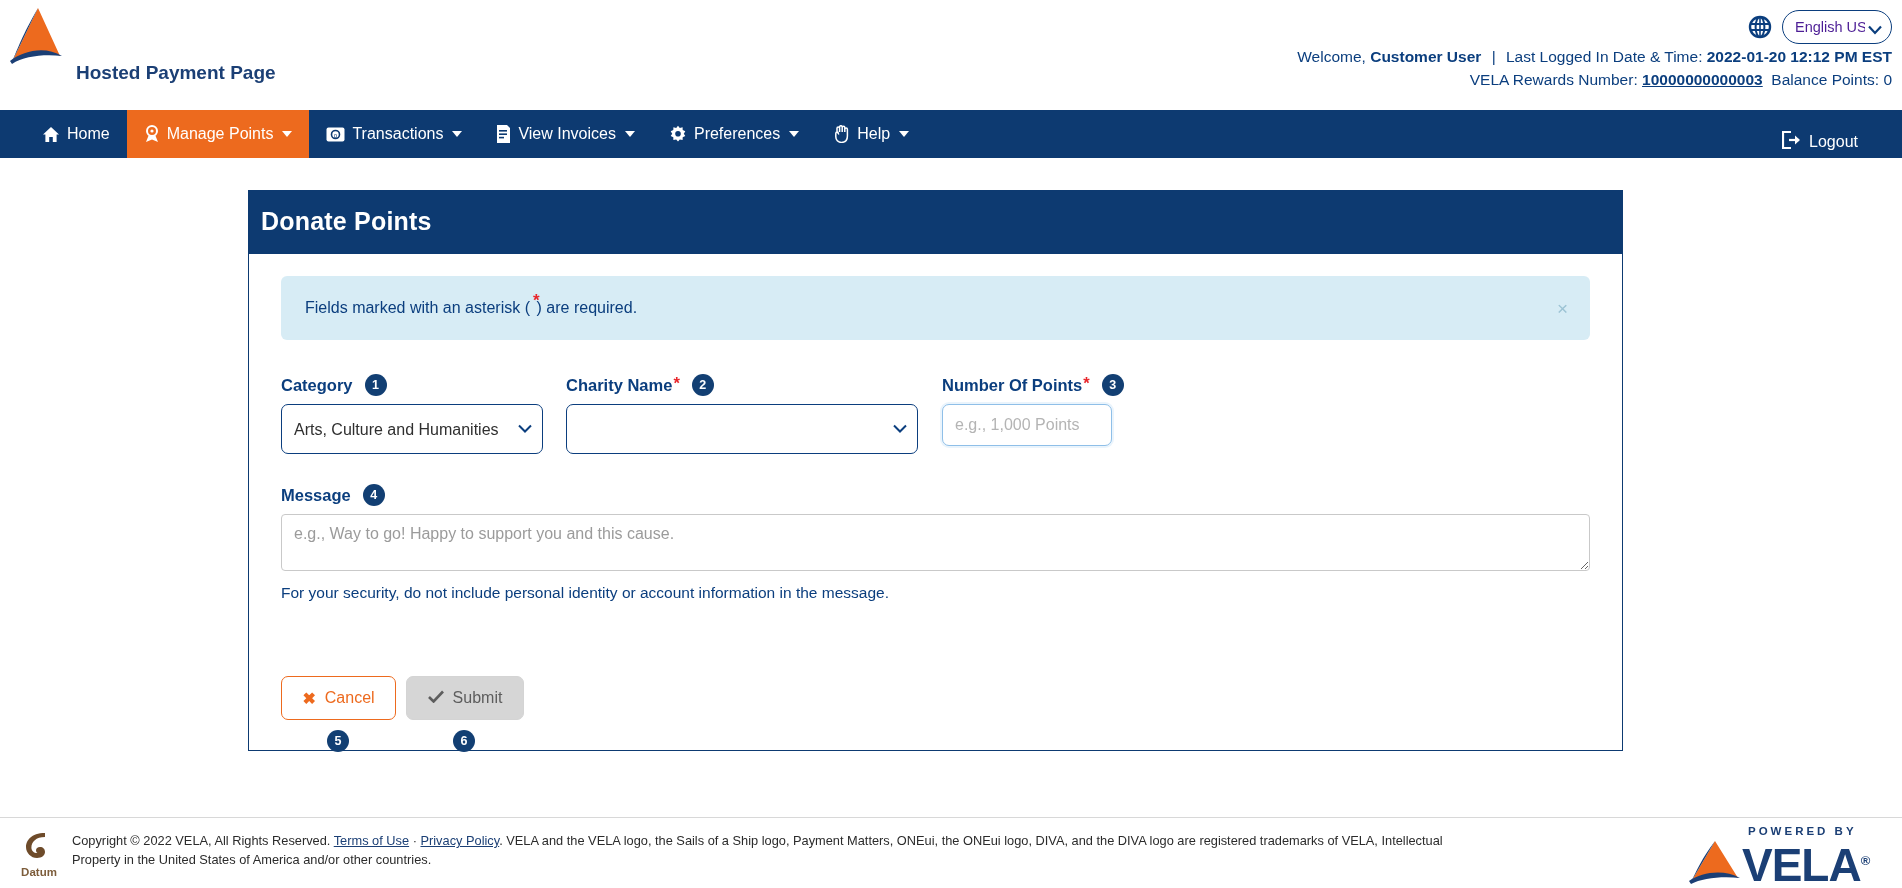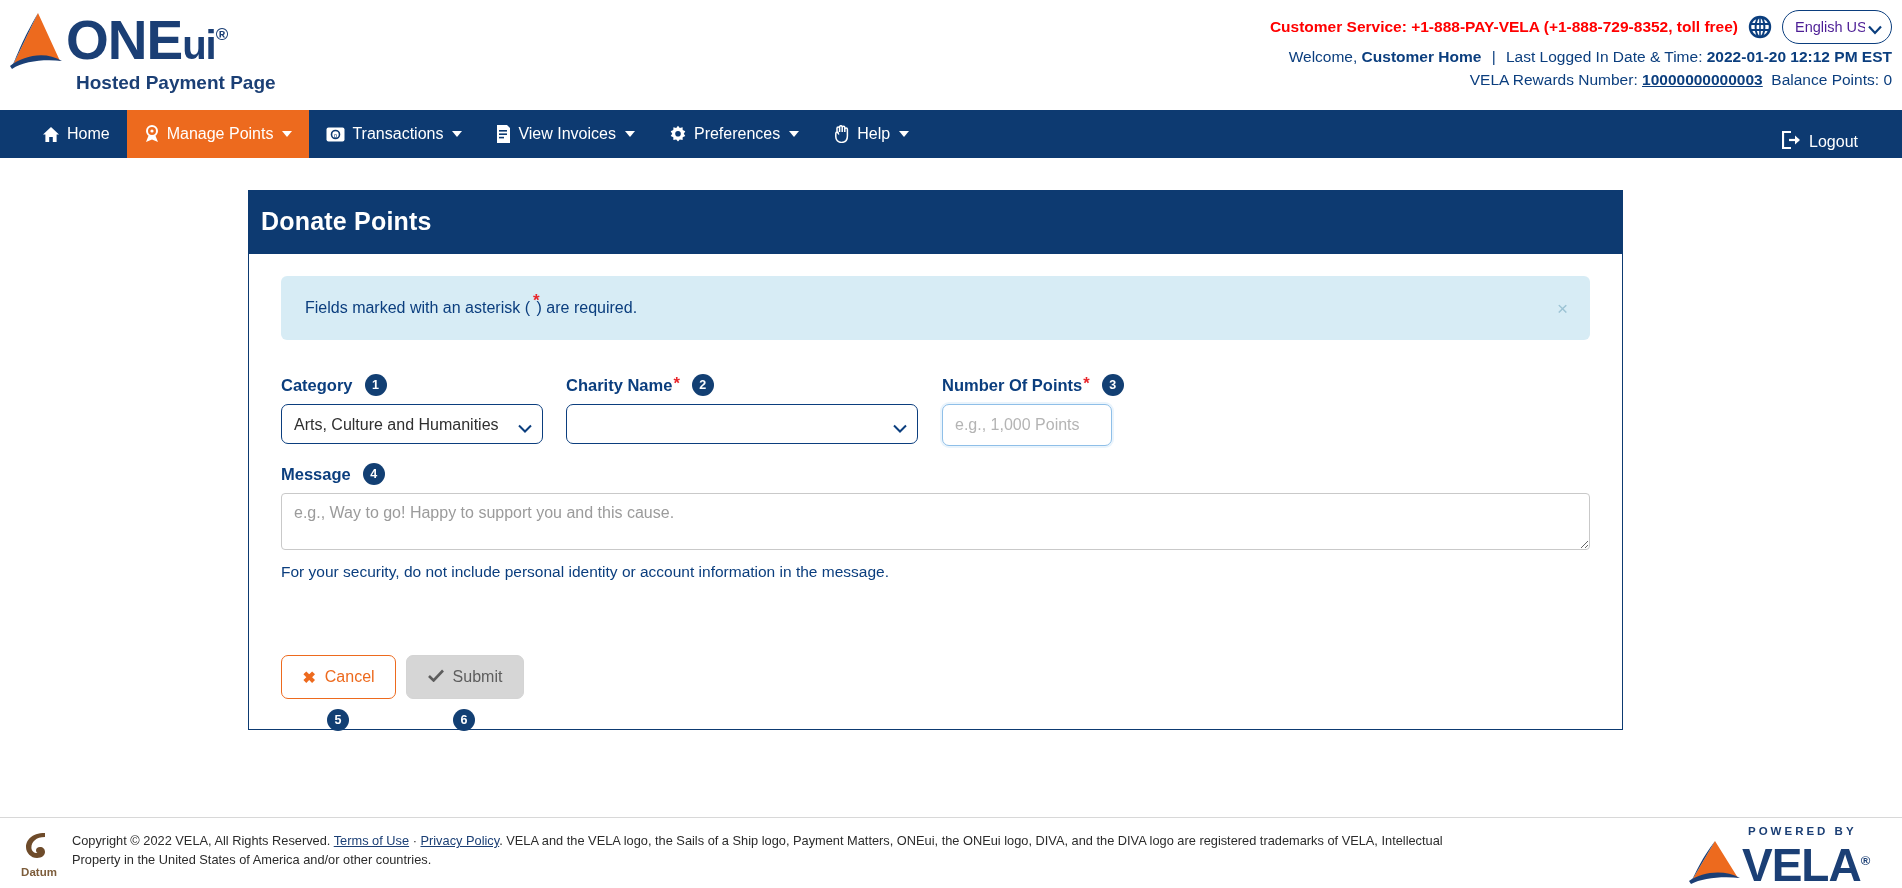--- a/index.html
+++ b/index.html
@@ -182,21 +182,21 @@
 
   .form-row {
     display: flex;
     gap: 12px;
     margin-top: 34px;
   }
   .field { position: relative; }
   .field-cat { width: 262px; }
   .field-charity { width: 352px; margin-left: 11px; }
   .field-points { width: 170px; margin-left: 12px; }
-  .field-msg { width: 100%; margin-top: 17px; position: relative; }
+  .field-msg { width: 100%; margin-top: 30px; position: relative; }
 
   .f-label {
     color: #0b3e7e;
     font-size: 16.5px;
     font-weight: 600;
     margin-bottom: 8px;
     display: flex; align-items: center;
     height: 22px;
     white-space: nowrap;
   }
@@ -232,21 +232,21 @@
 
   select.ctrl, input.ctrl, textarea.ctrl {
     width: 100%;
     font-family: "Liberation Sans", sans-serif;
     font-size: 16px;
     color: #333;
     background: #fff;
     outline: none;
   }
   select.ctrl {
-    height: 40px;
+    height: 50px;
     border: 1px solid #0b3e7e;
     border-radius: 7px;
     padding: 0 30px 0 12px;
     -webkit-appearance: none; appearance: none;
     color: #2f2f2f;
   }
   .sel-wrap { position: relative; }
   .sel-wrap .chev-dark {
     position: absolute; right: 11px; top: 15px; pointer-events: none;
   }
@@ -366,28 +366,26 @@
 
     <div class="logo-wrap">
       <div class="logo-row">
         <span class="logo-mark">
           <svg width="58" height="62" viewBox="0 0 58 62">
             <path d="M30 4 L52 52 C35 42 14 50 4 58 Z" fill="#ed6a1e"></path>
             <path d="M30 4 L4 58 C10 44 14 32 30 4 Z" fill="#1b3f75"></path>
             <path d="M2 57 C16 46 38 42 54 52 C36 50 16 52 4 60 Z" fill="#1b3f75"></path>
           </svg>
         </span>
-        <span class="logo-text"><span>ONE</span><span class="ui">ui</span><span class="reg">®</span></span>
       </div>
       <div class="logo-sub">Hosted Payment Page</div>
     </div>
 
     <div class="hdr-right">
       <div class="hdr-line1">
-        <span class="cust-service">Customer Service: +1-888-PAY-VELA (+1-888-729-8352, toll free)</span>
         <span class="globe-icon">
           <svg width="24" height="24" viewBox="0 0 24 24">
             <circle cx="12" cy="12" r="10" fill="none" stroke="#0b3e7e" stroke-width="2.4"></circle>
             <ellipse cx="12" cy="12" rx="4.4" ry="10" fill="none" stroke="#0b3e7e" stroke-width="2"></ellipse>
             <line x1="2" y1="9" x2="22" y2="9" stroke="#0b3e7e" stroke-width="2"></line>
             <line x1="2" y1="15" x2="22" y2="15" stroke="#0b3e7e" stroke-width="2"></line>
             <line x1="12" y1="2" x2="12" y2="22" stroke="#0b3e7e" stroke-width="1.6"></line>
           </svg>
         </span>
         <span class="lang-wrap">
@@ -397,21 +395,21 @@
           <span class="chev">
             <svg width="14" height="10" viewBox="0 0 14 10">
                 <polyline points="1,1.5 7,8 13,1.5" fill="none" stroke="#0b3e7e" stroke-width="2.2"></polyline>
               </svg>
           </span>
         </span>
       </div>
 
       <div class="hdr-line2">
         <span>Welcome,</span>
-        <b>Customer Home</b>
+        <b>Customer User</b>
         <span class="sep">|</span>
         <span>Last Logged In Date &amp; Time:</span>
         <b>2022-01-20 12:12 PM EST</b>
       </div>
 
       <div class="hdr-line3">
         <span>VELA Rewards Number:</span>
         <span class="rewards-num">10000000000003</span>
         &nbsp;<span>Balance Points:</span>
         <span>0</span>

